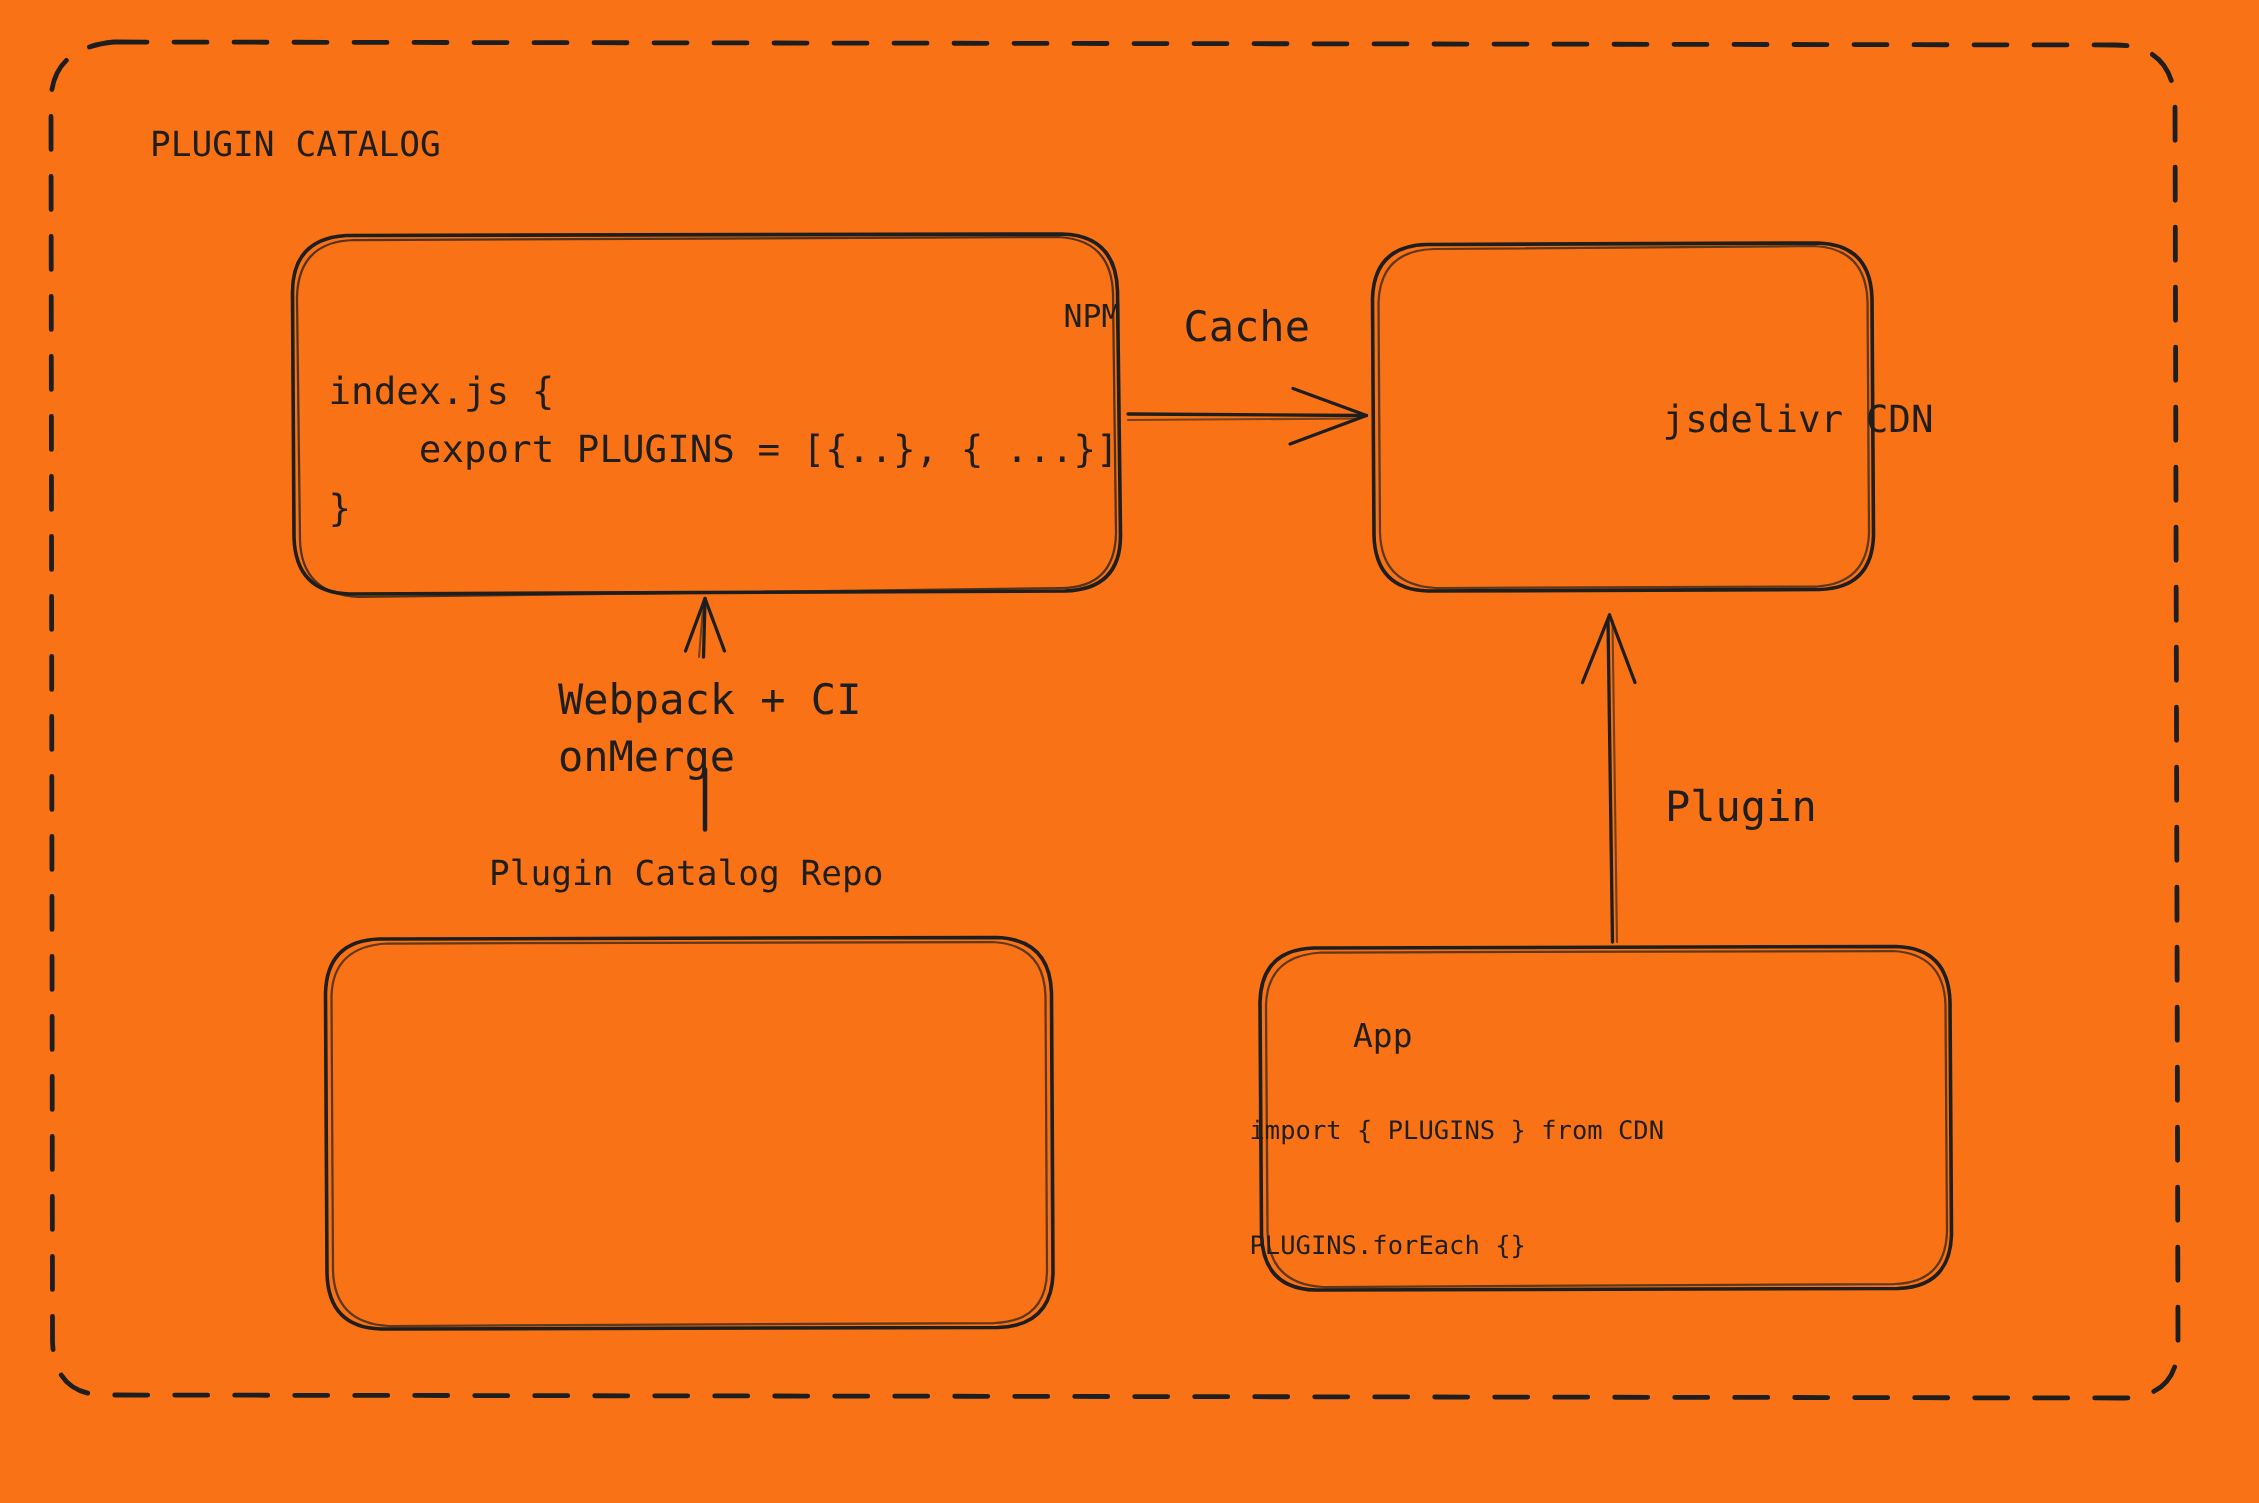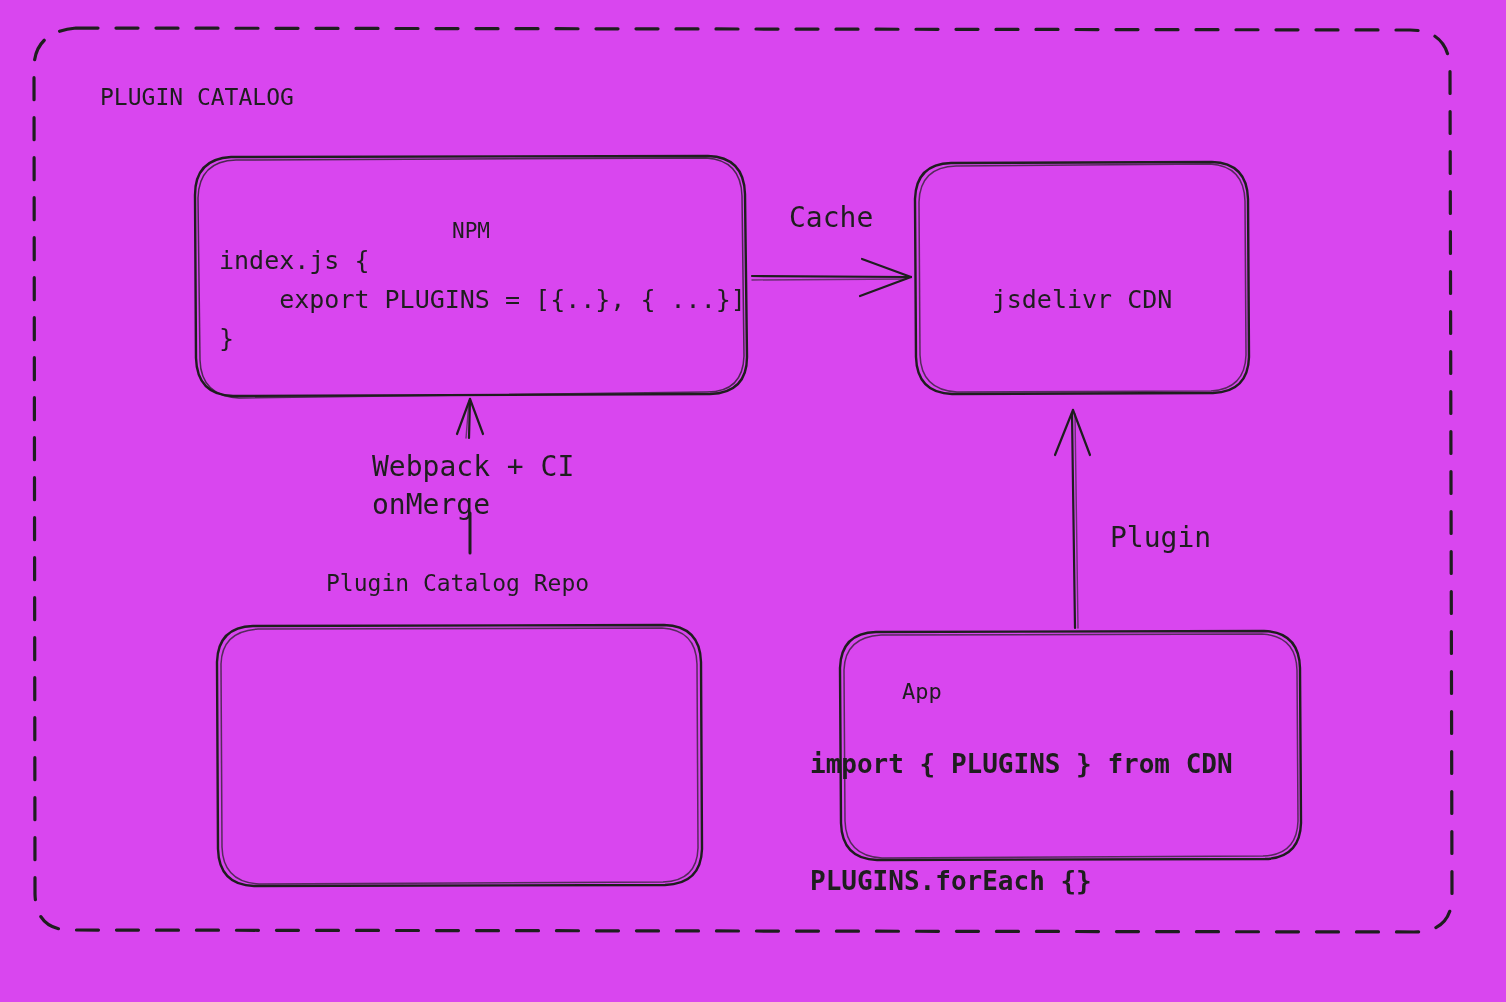--- a/index.html
+++ b/index.html
@@ -9,21 +9,21 @@
     background: #ffffff;
   }
   body {
     font-family: "DejaVu Sans Mono", "Liberation Mono", monospace;
     color: #1e1e1e;
   }
   #canvas {
     position: relative;
     width: 1506px;
     height: 1002px;
-    background: #d946ef;
+    background: #f97316;
     overflow: hidden;
   }
   #sketch-layer {
     position: absolute;
     inset: 0;
     width: 1506px;
     height: 1002px;
     pointer-events: none;
   }
   .txt {
@@ -33,44 +33,43 @@
     line-height: 1.35;
     letter-spacing: 0px;
   }
   .group-title {
     left: 100px;
     top: 82px;
     font-size: 23px;
   }
   .box-title-center {
     font-size: 21px;
-    text-align: center;
-    margin-top: 20px;
+    text-align: right;
   }
   .code-block {
     font-size: 25px;
     line-height: 1.55;
   }
   .edge-label {
     font-size: 28px;
   }
   .free-label {
     font-size: 23px;
   }
 
   
   #npm-title   { left: 195px; top: 197px; width: 552px; }
   #npm-code    { left: 219px; top: 242px; }
-  #cdn-title   { left: 915px; top: 263px; width: 334px; }
+  #cdn-title   { left: 915px; top: 263px; width: 334px; padding-left: 40px; }
   #cache-label { left: 789px; top: 199px; }
   #build-label { left: 372px; top: 448px; text-align: left; width: 200px; }
   #repo-label  { left: 286px; top: 568px; margin-left: 40px; }
   #repo-code   { left: 222px; top: 707px; font-size: 25px; line-height: 1.62; }
   #app-title   { left: 902px; top: 677px; font-size: 22px; }
-  #app-code    { left: 810px; top: 735px; font-size: 26px; line-height: 2.25; font-weight: bold; }
+  #app-code    { left: 833px; top: 735px; font-size: 17px; line-height: 2.25; }
   #import-label{ left: 1110px; top: 519px; }
 </style>
 </head>
 <body>
 
 <div id="canvas">
 
   <svg id="sketch-layer" viewBox="0 0 1506 1002" xmlns="http://www.w3.org/2000/svg" fill="none" stroke="#1e1e1e" stroke-linecap="round" stroke-linejoin="round">
 
     <g stroke-width="3.2" stroke-dasharray="22 18">

